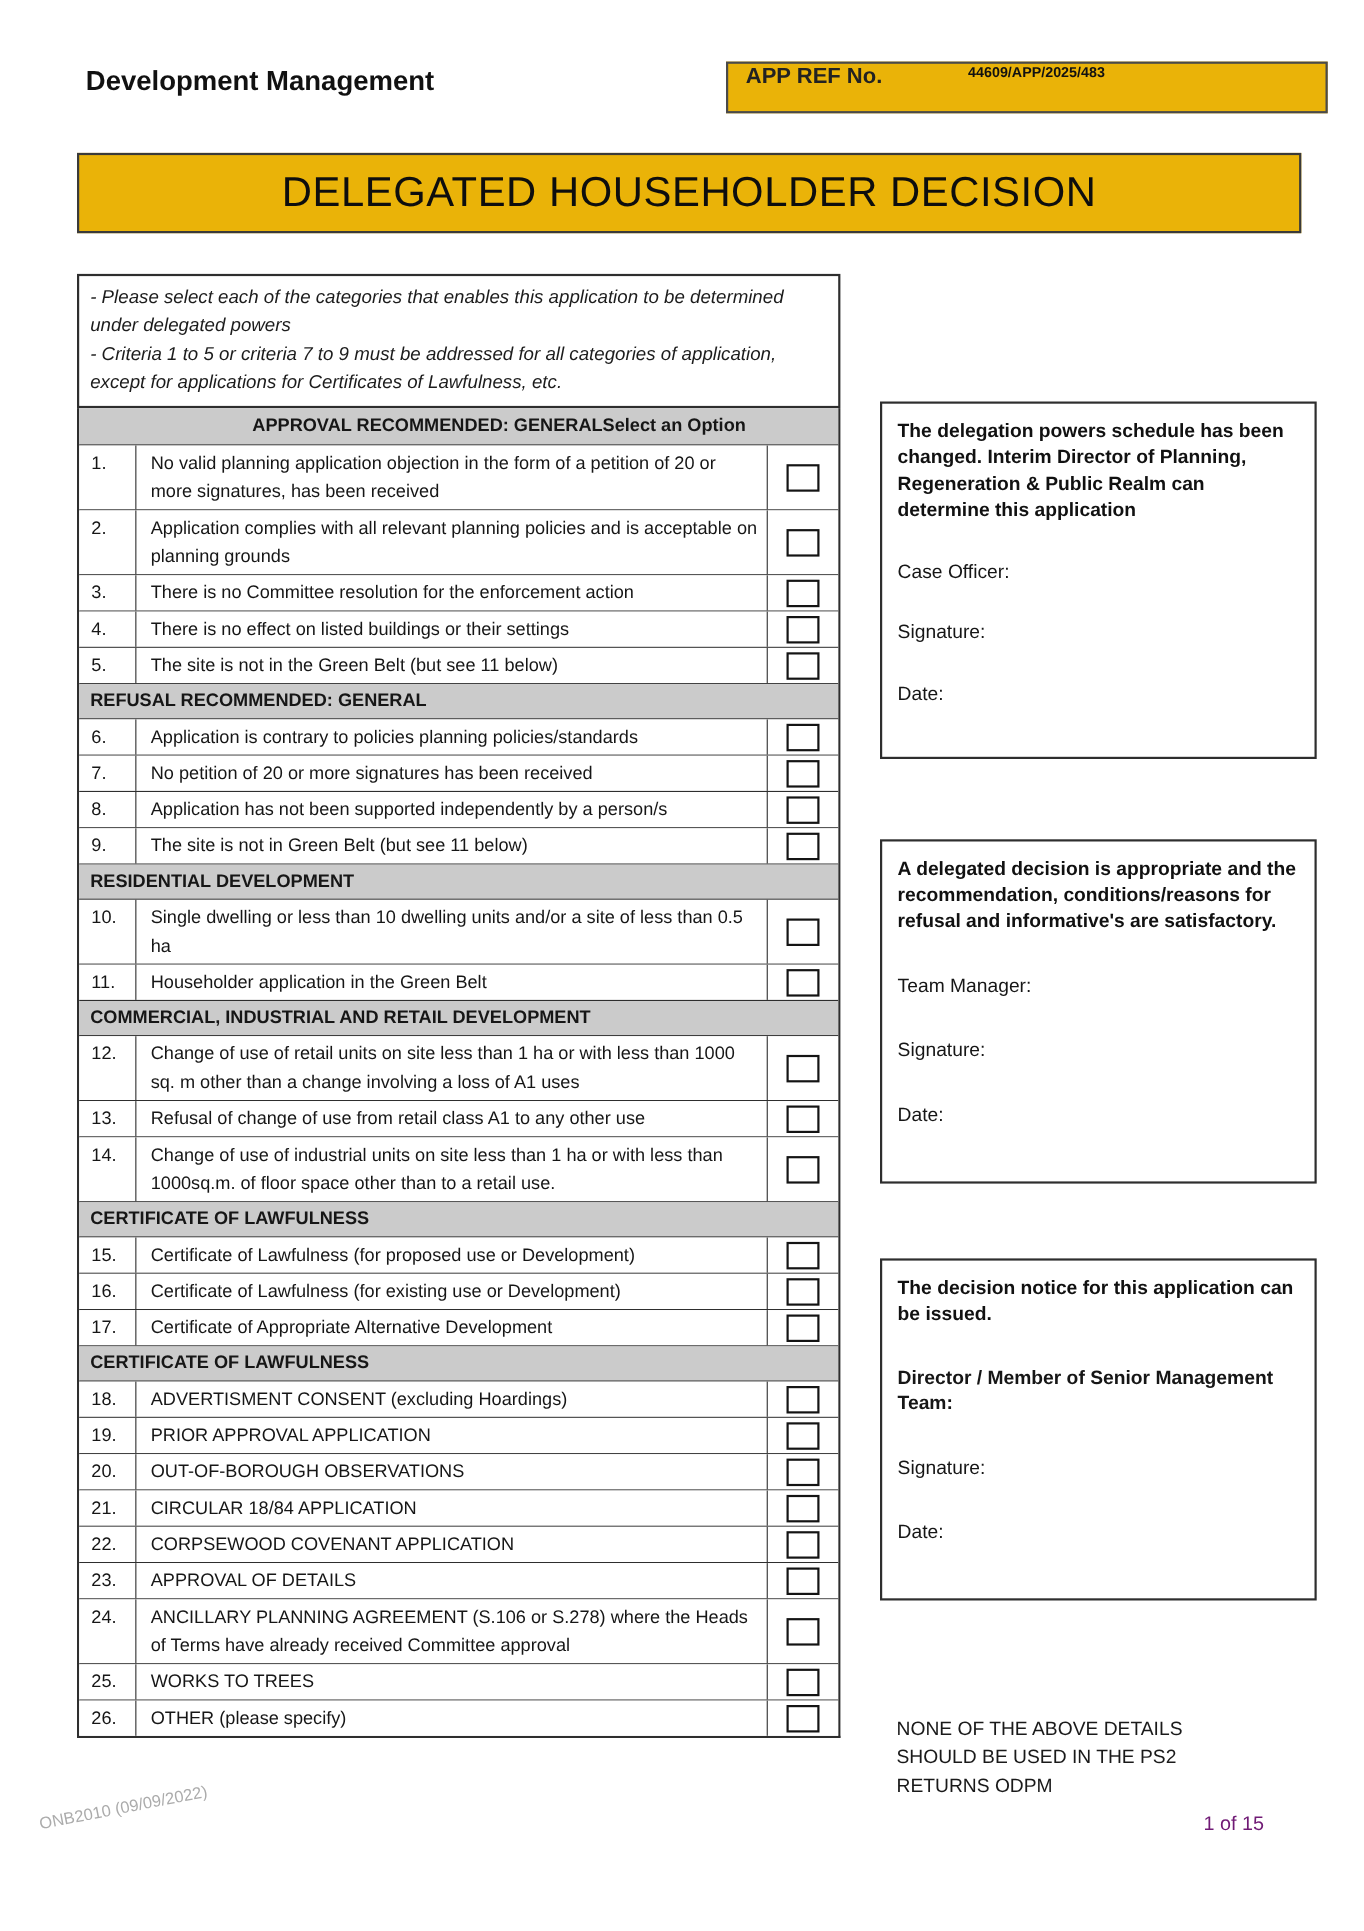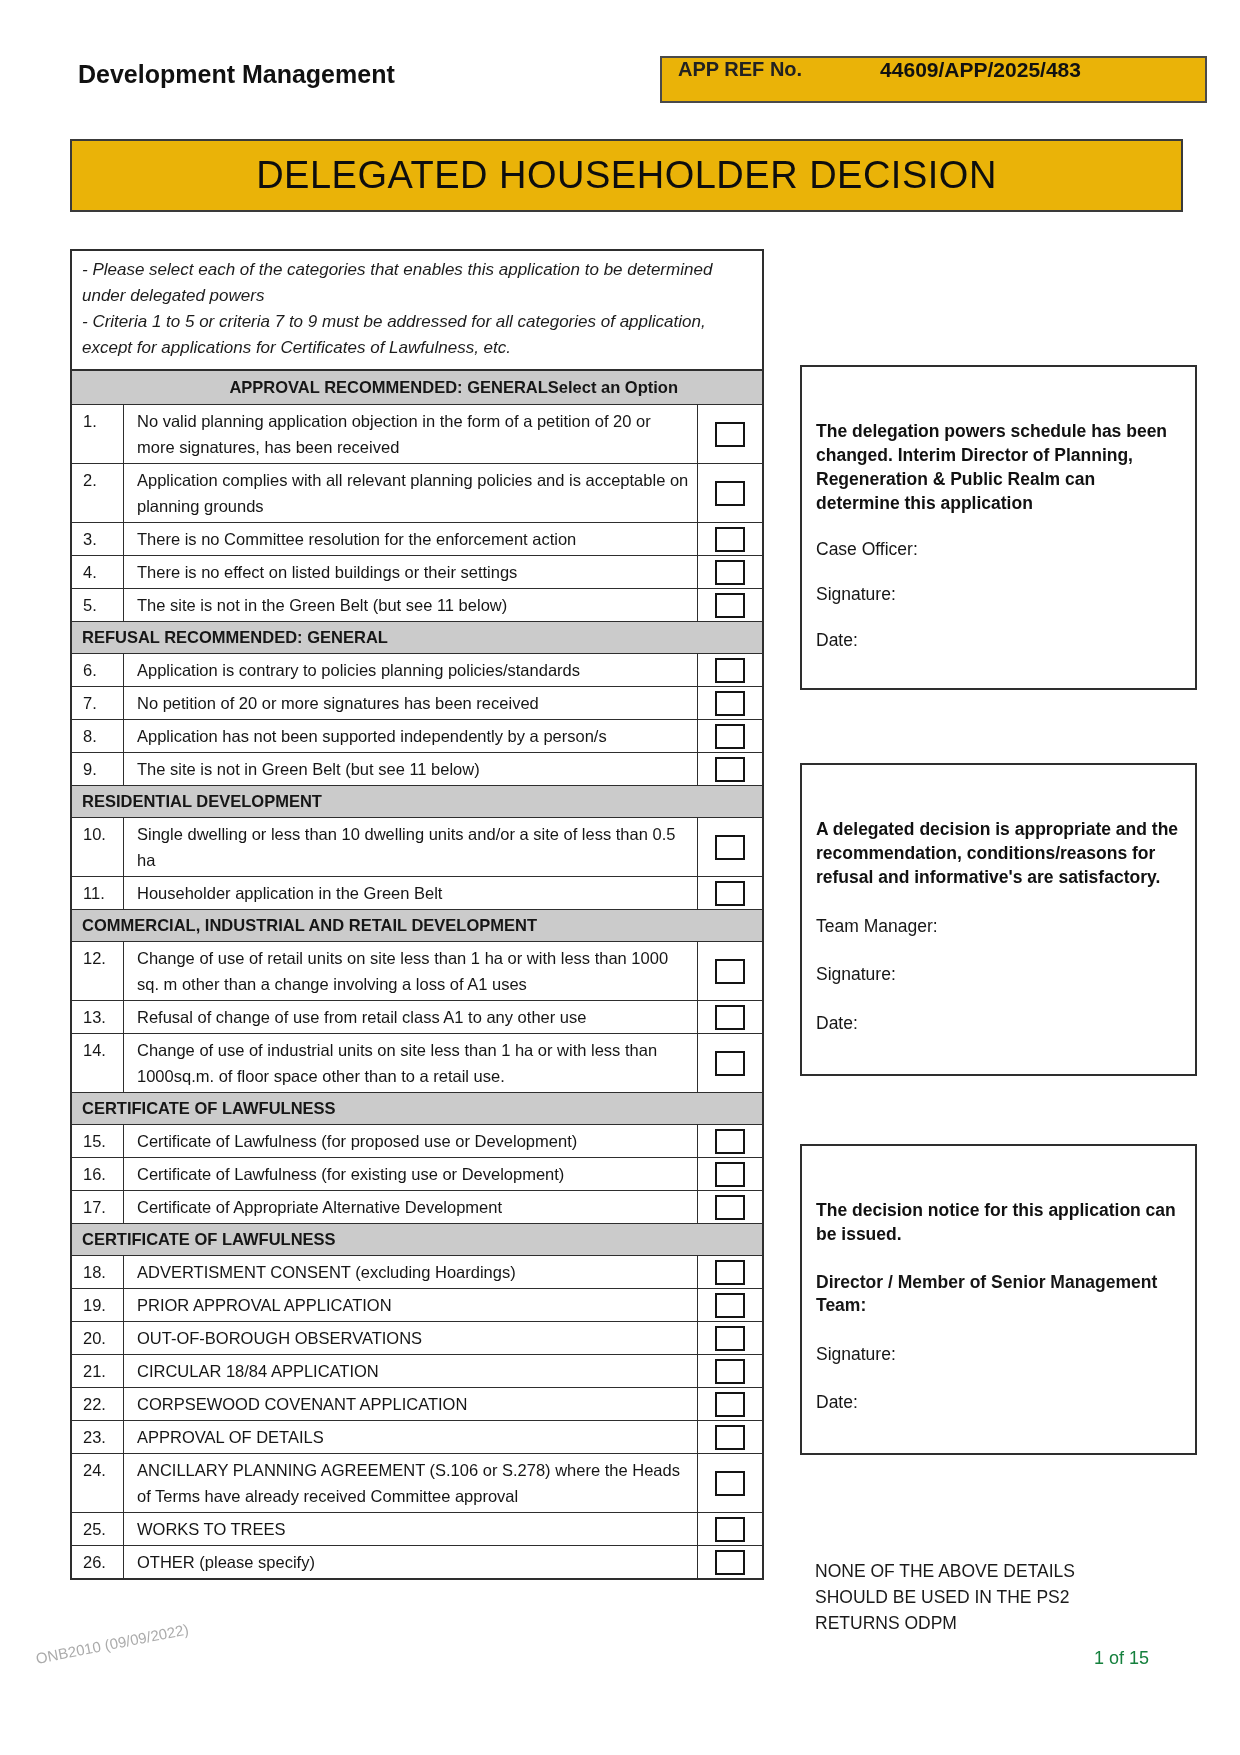--- a/index.html
+++ b/index.html
@@ -26,21 +26,21 @@
     position: absolute;
     left: 660px; top: 56px;
     width: 547px; height: 47px;
     background: #eab308;
     border: 2px solid #4a4a4a;
     display: flex;
     align-items: flex-start;
     padding-left: 16px;
   }
   .appref-label { font-size: 20px; font-weight: 700; color: #222; }
-  .appref-value { font-size: 21px; font-weight: 700; margin-left: 78px; color: #111; }
+  .appref-value { font-size: 13px; font-weight: 700; margin-left: 78px; color: #111; }
 
   
   .banner {
     position: absolute;
     left: 70px; top: 139px;
     width: 1113px; height: 73px;
     background: #eab308;
     border: 2px solid #3a3a3a;
     display: flex;
     align-items: center;
@@ -118,21 +118,21 @@
     width: 397px;
     border: 2px solid #2e2e2e;
     padding: 12px 14px 10px 14px;
     display: flex;
     flex-direction: column;
     background: #fff;
   }
   .side-box.box1 { top: 365px; height: 325px; }
   .side-box.box2 { top: 763px; height: 313px; }
   .side-box.box3 { top: 1144px; height: 311px; }
-  .statement { font-weight: 700; font-size: 17.5px; line-height: 24px; color: #111; margin-top: 40px; }
+  .statement { font-weight: 700; font-size: 17.5px; line-height: 24px; color: #111; }
   .fields {
     flex: 1;
     display: flex;
     flex-direction: column;
     justify-content: space-evenly;
     padding-bottom: 4px;
   }
   .field { font-size: 17.5px; line-height: 23px; color: #161616; }
   .field.bold { font-weight: 700; }
 
@@ -142,21 +142,21 @@
     left: 815px; top: 1558px;
     width: 320px;
     font-size: 17.5px;
     line-height: 26px;
     color: #1a1a1a;
   }
   .page-num {
     position: absolute;
     left: 1094px; top: 1648px;
     font-size: 18px;
-    color: #15803d;
+    color: #701a75;
   }
   .watermark {
     position: absolute;
     left: 36px; top: 1650px;
     font-size: 15px;
     color: #8f8f8f;
     opacity: 0.75;
     transform: rotate(-11deg);
     transform-origin: left center;
     white-space: nowrap;

